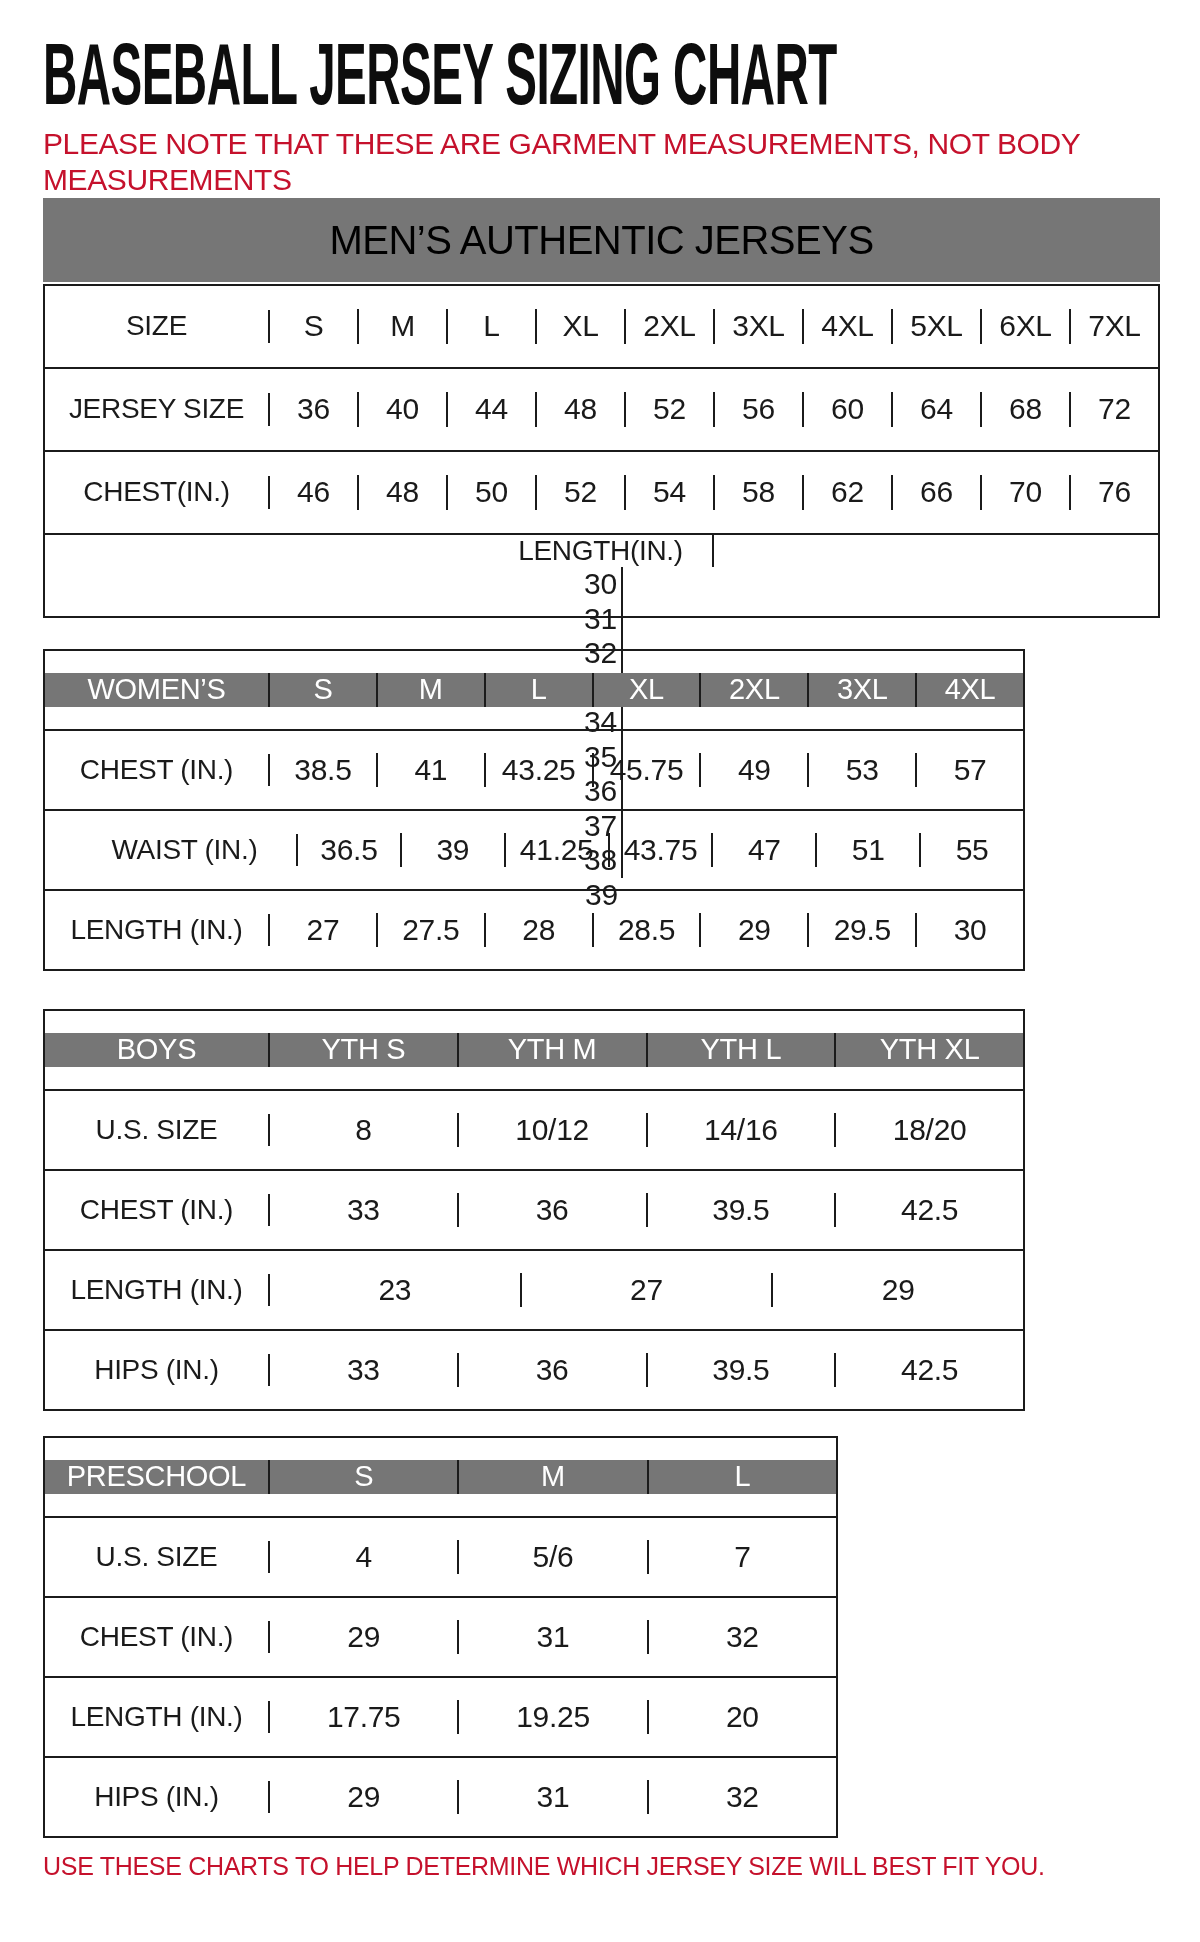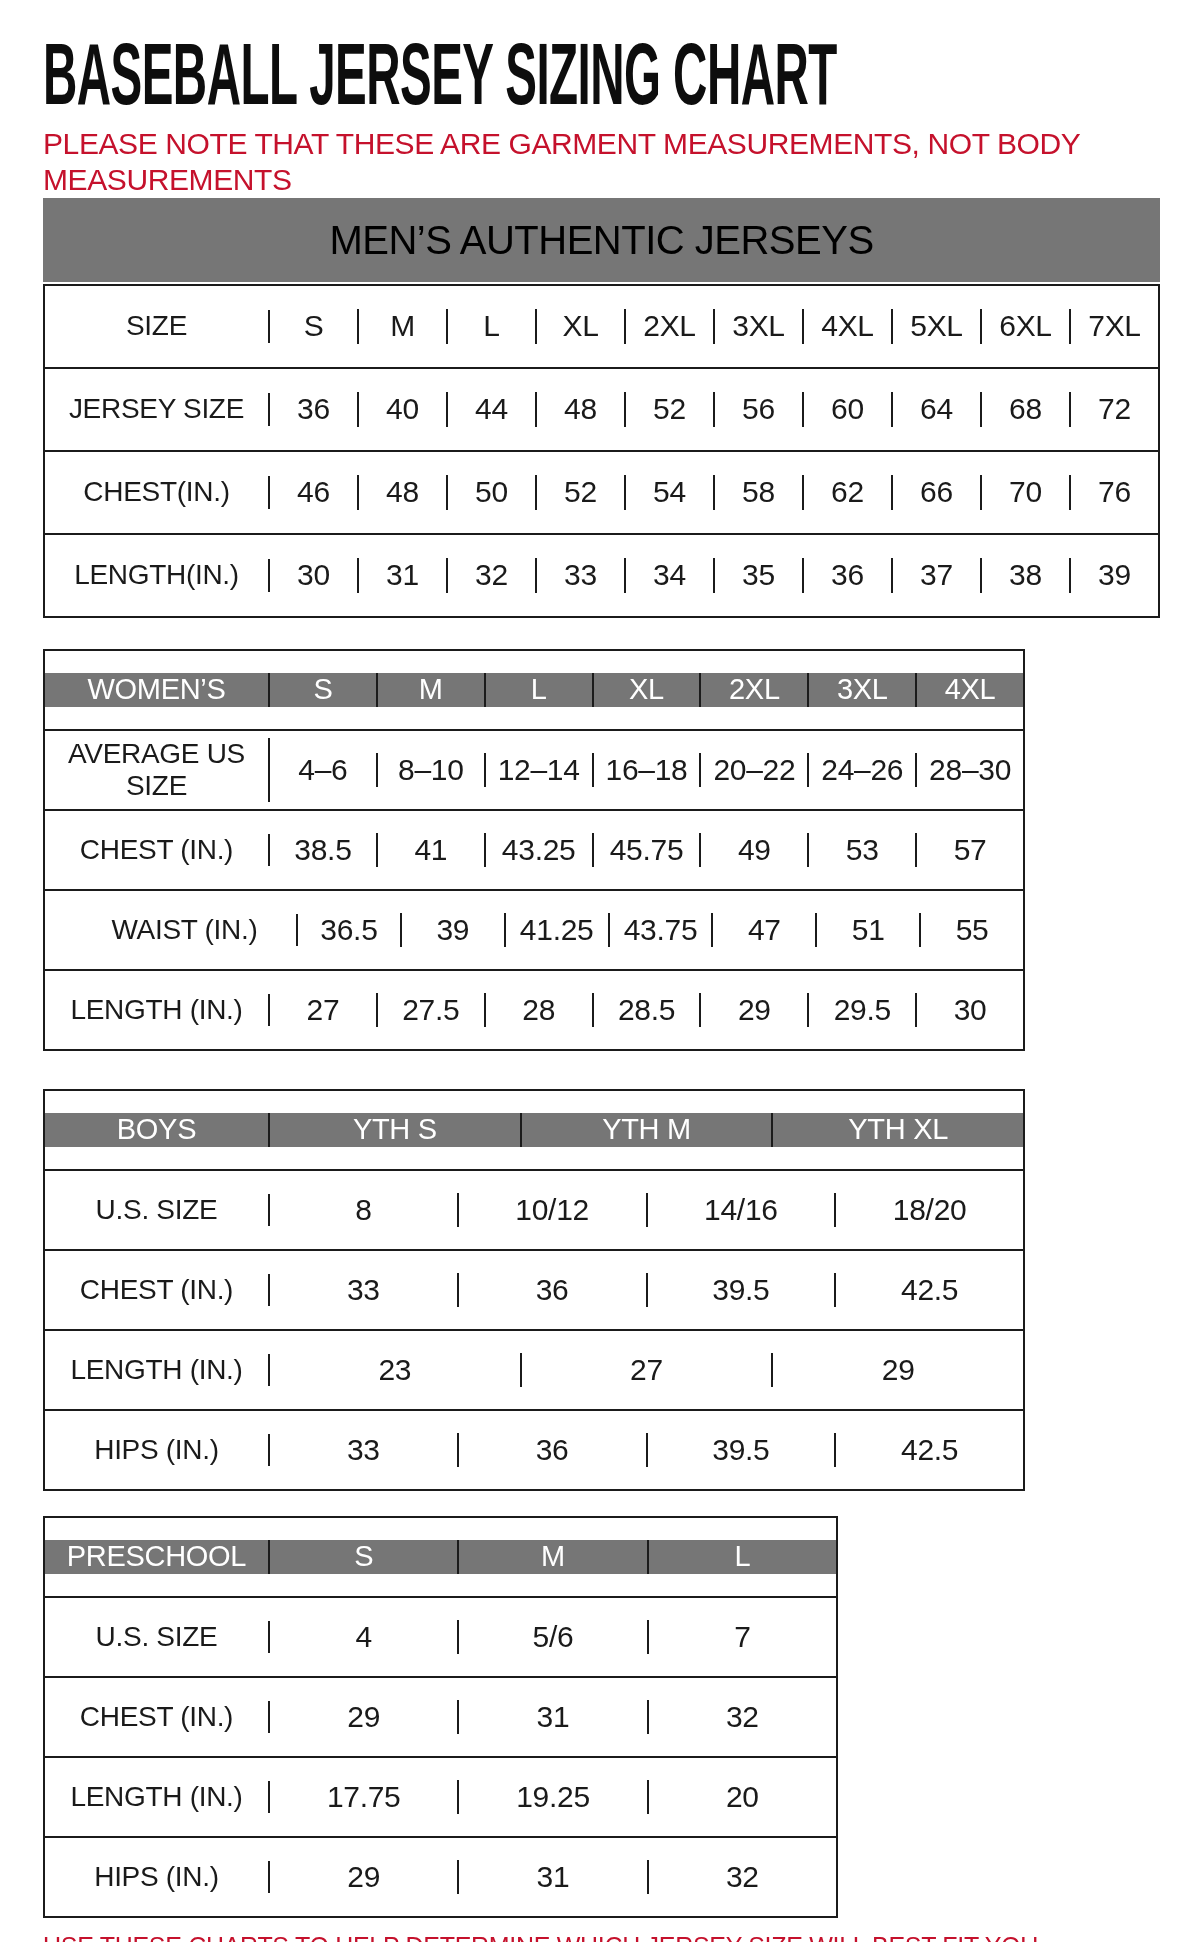--- a/index.html
+++ b/index.html
@@ -90,21 +90,21 @@
         <div class="td">48</div>
         <div class="td">50</div>
         <div class="td">52</div>
         <div class="td">54</div>
         <div class="td">58</div>
         <div class="td">62</div>
         <div class="td">66</div>
         <div class="td">70</div>
         <div class="td">76</div>
       </div>
-      <div class="tr" style="height: 81px;">
+      <div class="tr" style="height: 81px; flex-direction: column;">
         <div class="td first-col">LENGTH(IN.)</div>
         <div class="td">30</div>
         <div class="td">31</div>
         <div class="td">32</div>
         <div class="td">33</div>
         <div class="td">34</div>
         <div class="td">35</div>
         <div class="td">36</div>
         <div class="td">37</div>
         <div class="td">38</div>
@@ -117,30 +117,20 @@
         <div class="td first-col">WOMEN’S</div>
         <div class="td">S</div>
         <div class="td">M</div>
         <div class="td">L</div>
         <div class="td">XL</div>
         <div class="td">2XL</div>
         <div class="td">3XL</div>
         <div class="td">4XL</div>
       </div>
       <div class="tr" style="height: 78px;">
-        <div class="td first-col">AVERAGE US SIZE</div>
-        <div class="td">4–6</div>
-        <div class="td">8–10</div>
-        <div class="td">12–14</div>
-        <div class="td">16–18</div>
-        <div class="td">20–22</div>
-        <div class="td">24–26</div>
-        <div class="td">28–30</div>
-      </div>
-      <div class="tr" style="height: 78px;">
         <div class="td first-col">CHEST (IN.)</div>
         <div class="td">38.5</div>
         <div class="td">41</div>
         <div class="td">43.25</div>
         <div class="td">45.75</div>
         <div class="td">49</div>
         <div class="td">53</div>
         <div class="td">57</div>
       </div>
       <div class="tr" style="height: 78px; padding-left: 28px;">
@@ -163,20 +153,21 @@
         <div class="td">29.5</div>
         <div class="td">30</div>
       </div>
     </div>
 
   <div id="boys-table" class="tbl tbl-boys">
       <div class="tr gray-header" style="height: 78px;">
         <div class="td first-col">BOYS</div>
         <div class="td">YTH S</div>
         <div class="td">YTH M</div>
+        <div class="td">YTH L</div>
         <div class="td">YTH XL</div>
       </div>
       <div class="tr" style="height: 78px;">
         <div class="td first-col">U.S. SIZE</div>
         <div class="td">8</div>
         <div class="td">10/12</div>
         <div class="td">14/16</div>
         <div class="td">18/20</div>
       </div>
       <div class="tr" style="height: 78px;">

